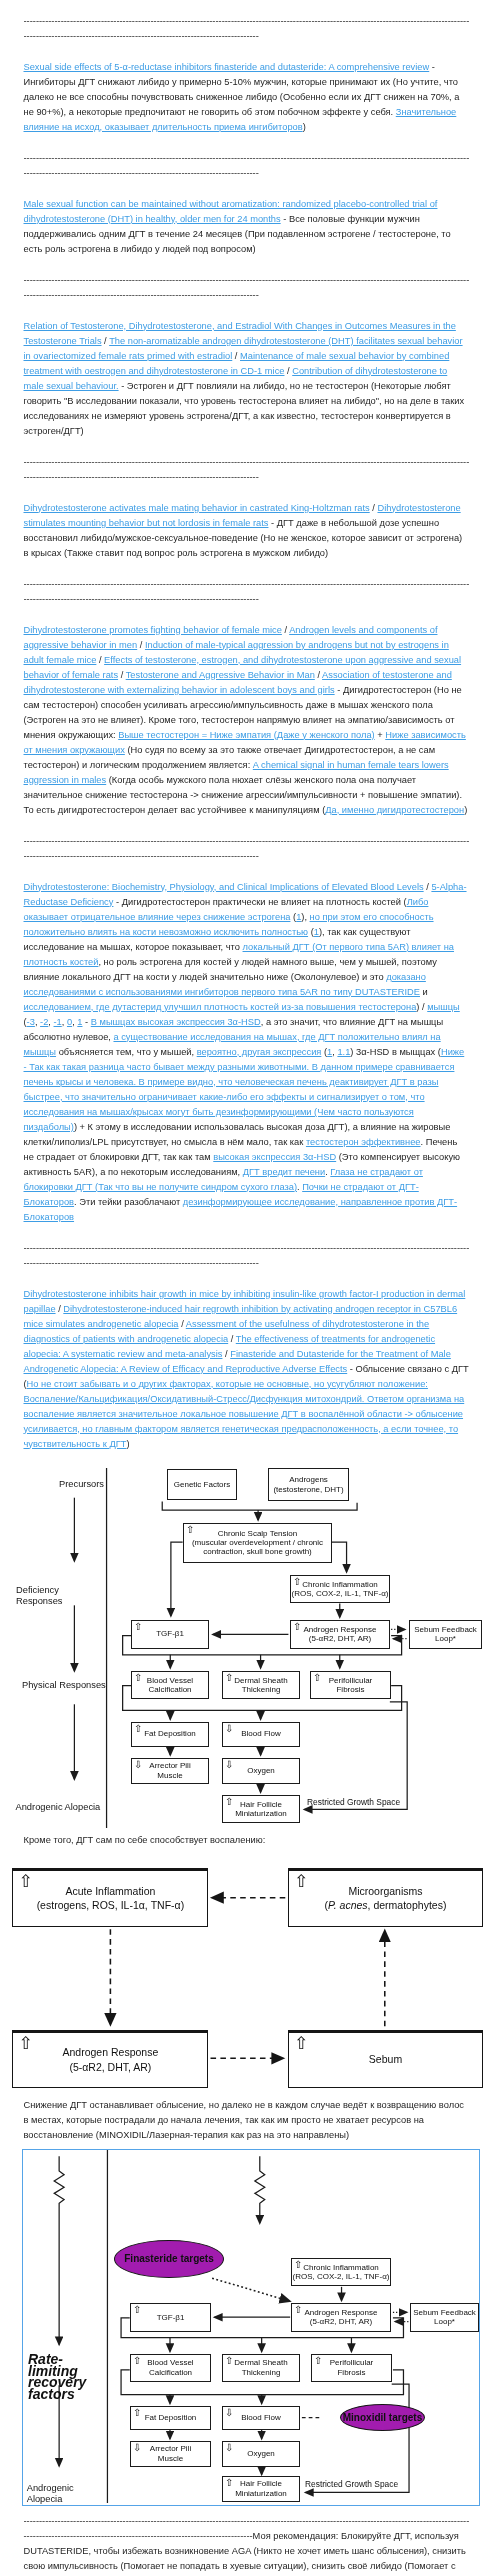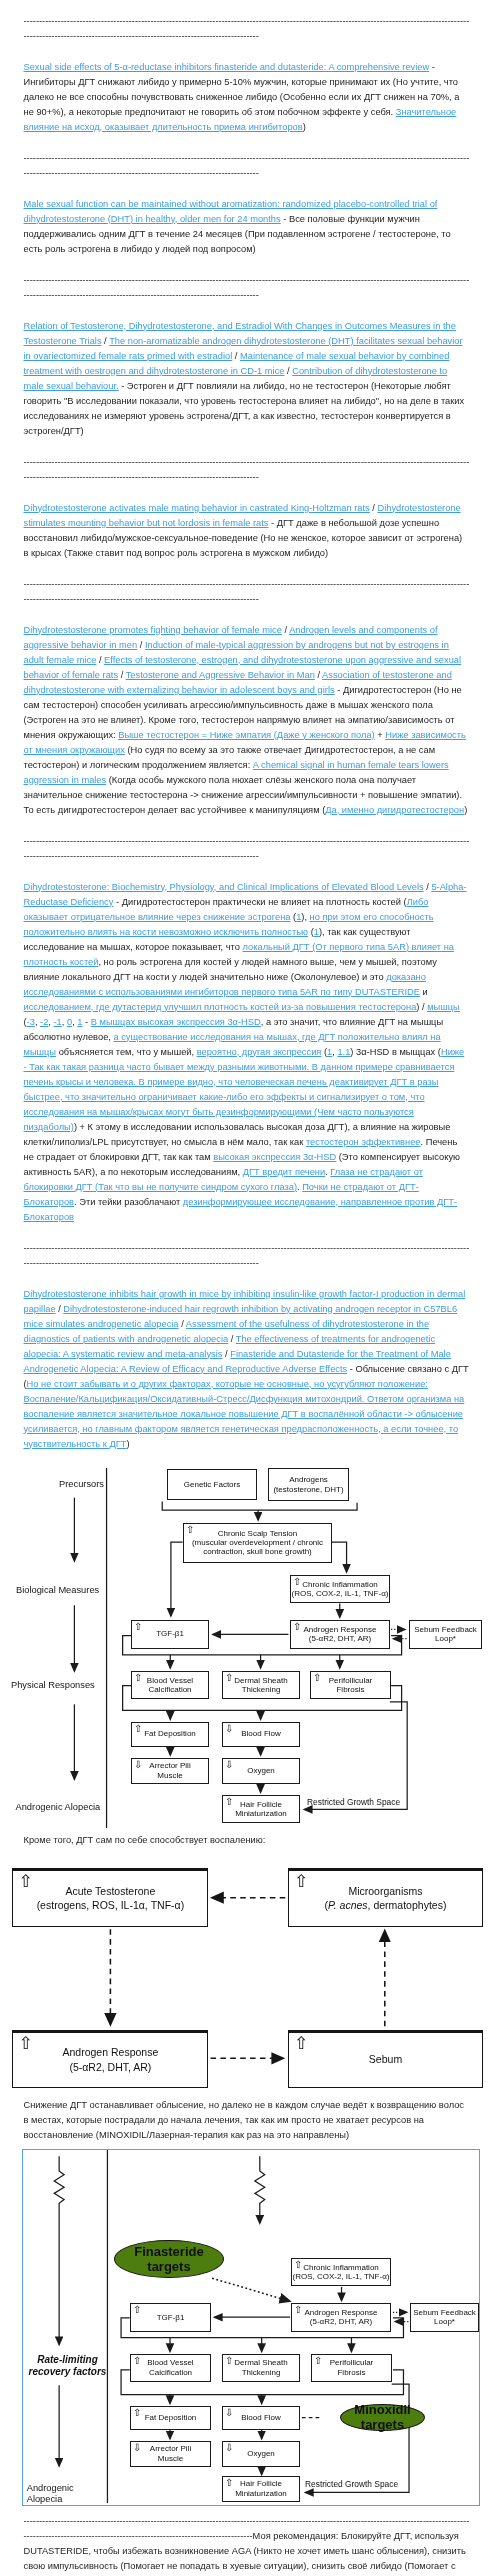--- a/index.html
+++ b/index.html
@@ -20,22 +20,22 @@
   .dg{position:relative;background:#fff;}
   .dg svg.wires{position:absolute;left:0;top:0;}
   .bx{position:absolute;border:1.2px solid #1b1b1b;background:#fff;display:flex;flex-direction:column;align-items:center;justify-content:center;text-align:center;font-size:8px;line-height:9.3px;color:#101010;}
   .bx .ic{position:absolute;left:1.9px;top:0;font-size:10px;line-height:11px;}
   .lbl{position:absolute;font-size:9.3px;color:#151515;line-height:11px;}
   #dg1{width:489px;height:360px;margin:8.7px 0 5px 0;}
   #dg2{width:489px;height:220px;margin:1.2px 0 10px 0;}
   .bx2{position:absolute;border:1.9px solid #151515;border-top-width:3.7px;background:#fff;display:flex;flex-direction:column;align-items:center;justify-content:center;text-align:center;font-size:10.5px;line-height:14.2px;color:#101010;}
   .bx2 .icbig{position:absolute;left:5px;top:1.2px;font-size:17.3px;line-height:18.6px;}
   #dg3{width:458px;height:357px;margin:0 0 6.2px 22px;border:1.9px solid #55a4e8;position:relative;background:#fff;}
-  .ell{position:absolute;border:1.5px solid #151515;border-radius:50%;background:#4d7c0f;display:flex;align-items:center;justify-content:center;font-weight:bold;font-size:13px;color:#101010;text-align:center;}
-  .rl{position:absolute;font-weight:bold;font-style:italic;font-size:10px;line-height:11.8px;text-align:center;color:#111;}
+  .ell{position:absolute;border:1.5px solid #151515;border-radius:50%;background:#a21caf;display:flex;align-items:center;justify-content:center;font-weight:bold;font-size:10px;color:#101010;text-align:center;}
+  .rl{position:absolute;font-weight:bold;font-style:italic;font-size:14px;line-height:11.8px;text-align:left;color:#111;}
   .rgs{position:absolute;font-size:8.4px;color:#111;}
 </style>
 </head>
 <body>
 
 <div class="doc">
 
   <div class="flow" id="flow-1">
       <div class="sep">
         <div class="dash-full">--------------------------------------------------------------------------------------------------------------------------------------------------------------------------------------------------</div>
@@ -101,25 +101,25 @@
         <path d="M212,352 H198 V392 H649 V352 H632"></path>
         <line x1="275" y1="392" x2="275" y2="406" marker-end="url(#m1)"></line>
         <line x1="421" y1="392" x2="421" y2="406" marker-end="url(#m1)"></line>
         <path d="M630,378 H658 V552 H492" marker-end="url(#m1)"></path>
         <line x1="275" y1="450" x2="275" y2="464" marker-end="url(#m1)"></line>
         <line x1="421" y1="450" x2="421" y2="464" marker-end="url(#m1)"></line>
         <line x1="421" y1="510" x2="421" y2="524" marker-end="url(#m1)"></line>
       </g>
     </svg>
     <div class="lbl" style="left:37px;top:11px;width:67px;text-align:right;">Precursors</div>
-    <div class="lbl" style="left:16px;top:117px;width:88px;">Biological Measures</div>
-    <div class="lbl" style="left:11px;top:212px;width:84px;">Physical Responses</div>
+    <div class="lbl" style="left:16px;top:117px;width:88px;">Deficiency Responses</div>
+    <div class="lbl" style="left:22px;top:212px;width:84px;">Physical Responses</div>
     <div class="lbl" style="left:15.5px;top:334px;width:90px;">Androgenic Alopecia</div>
 
-    <div class="bx" style="left:167px;top:1.9px;width:90px;height:31px;">
+    <div class="bx" style="left:167px;top:1.9px;width:70px;height:31px;">
         <div>Genetic Factors</div>
       </div>
     <div class="bx" style="left:268px;top:0.6px;width:81px;height:33px;">
         <div>Androgens</div>
         <div>(testosterone, DHT)</div>
       </div>
     <div class="bx" style="left:183px;top:55px;width:149px;height:40px;">
         <span class="ic">⇧</span>
         <div>Chronic Scalp Tension</div>
         <div>(muscular overdevelopment / chronic</div>
@@ -196,21 +196,21 @@
       </defs>
       <g stroke="#151515" stroke-width="2.5" fill="none">
         <line x1="461" y1="48" x2="344" y2="48" stroke-dasharray="9,7" marker-end="url(#m2)"></line>
         <line x1="178" y1="99" x2="178" y2="252" stroke-dasharray="9,7" marker-end="url(#m2)"></line>
         <line x1="622" y1="256" x2="622" y2="103" stroke-dasharray="9,7" marker-end="url(#m2)"></line>
         <line x1="340" y1="308" x2="456" y2="308" stroke-dasharray="9,7" marker-end="url(#m2)"></line>
       </g>
     </svg>
     <div class="bx2" style="left:12.4px;top:0;width:196px;height:59px;">
         <span class="icbig">⇧</span>
-        <div>Acute Testosterone</div>
+        <div>Acute Inflammation</div>
         <div>(estrogens, ROS, IL-1α, TNF-α)</div>
       </div>
     <div class="bx2" style="left:288px;top:0;width:195px;height:59px;">
         <span class="icbig">⇧</span>
         <div>Microorganisms</div>
         <div><span>(</span><i>P. acnes</i><span>, dermatophytes)</span></div>
       </div>
     <div class="bx2" style="left:12.4px;top:162px;width:196px;height:58px;">
         <span class="icbig">⇧</span>
         <div>Androgen Response</div>

